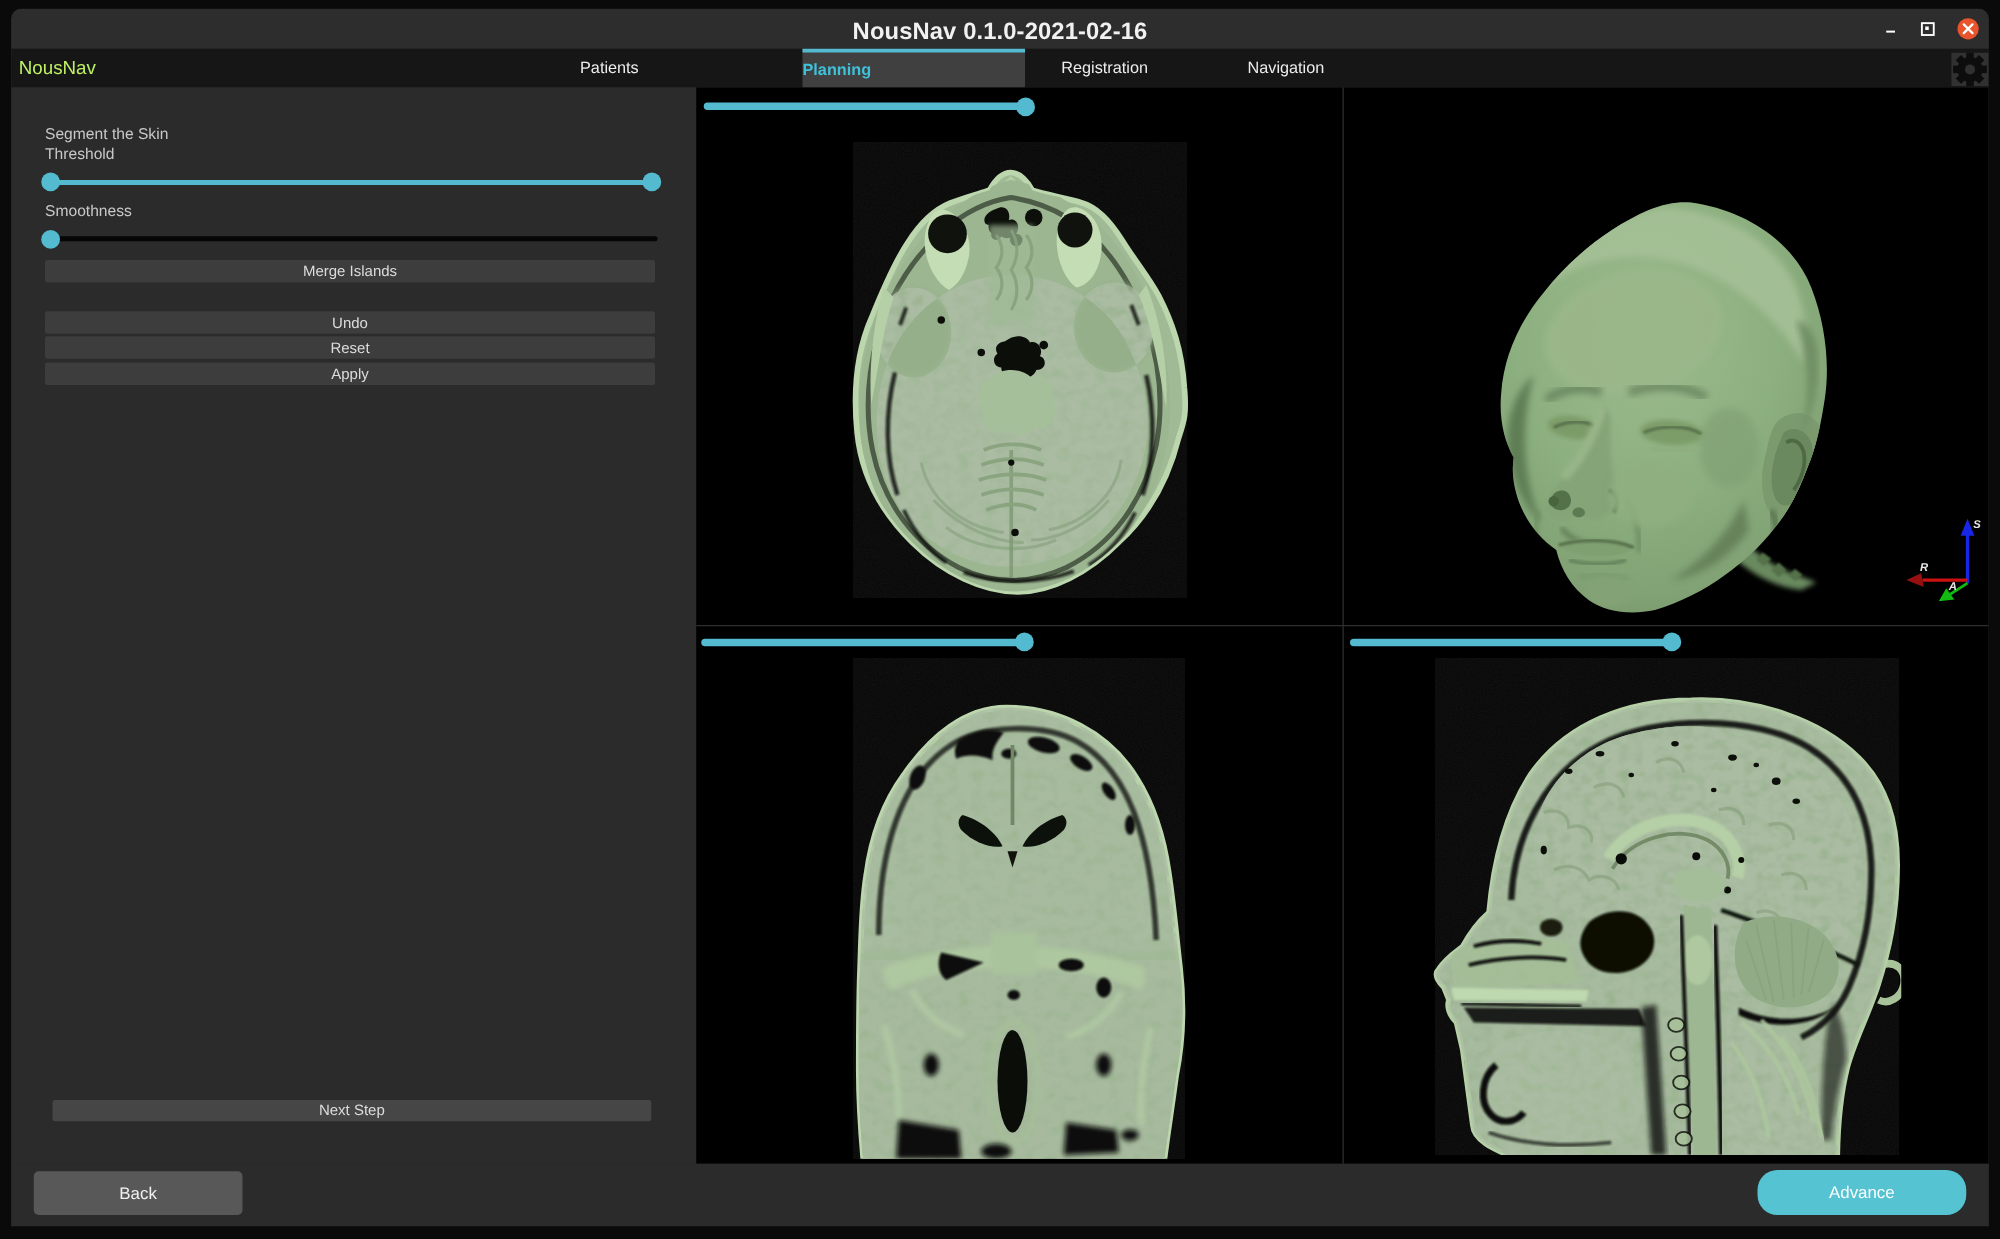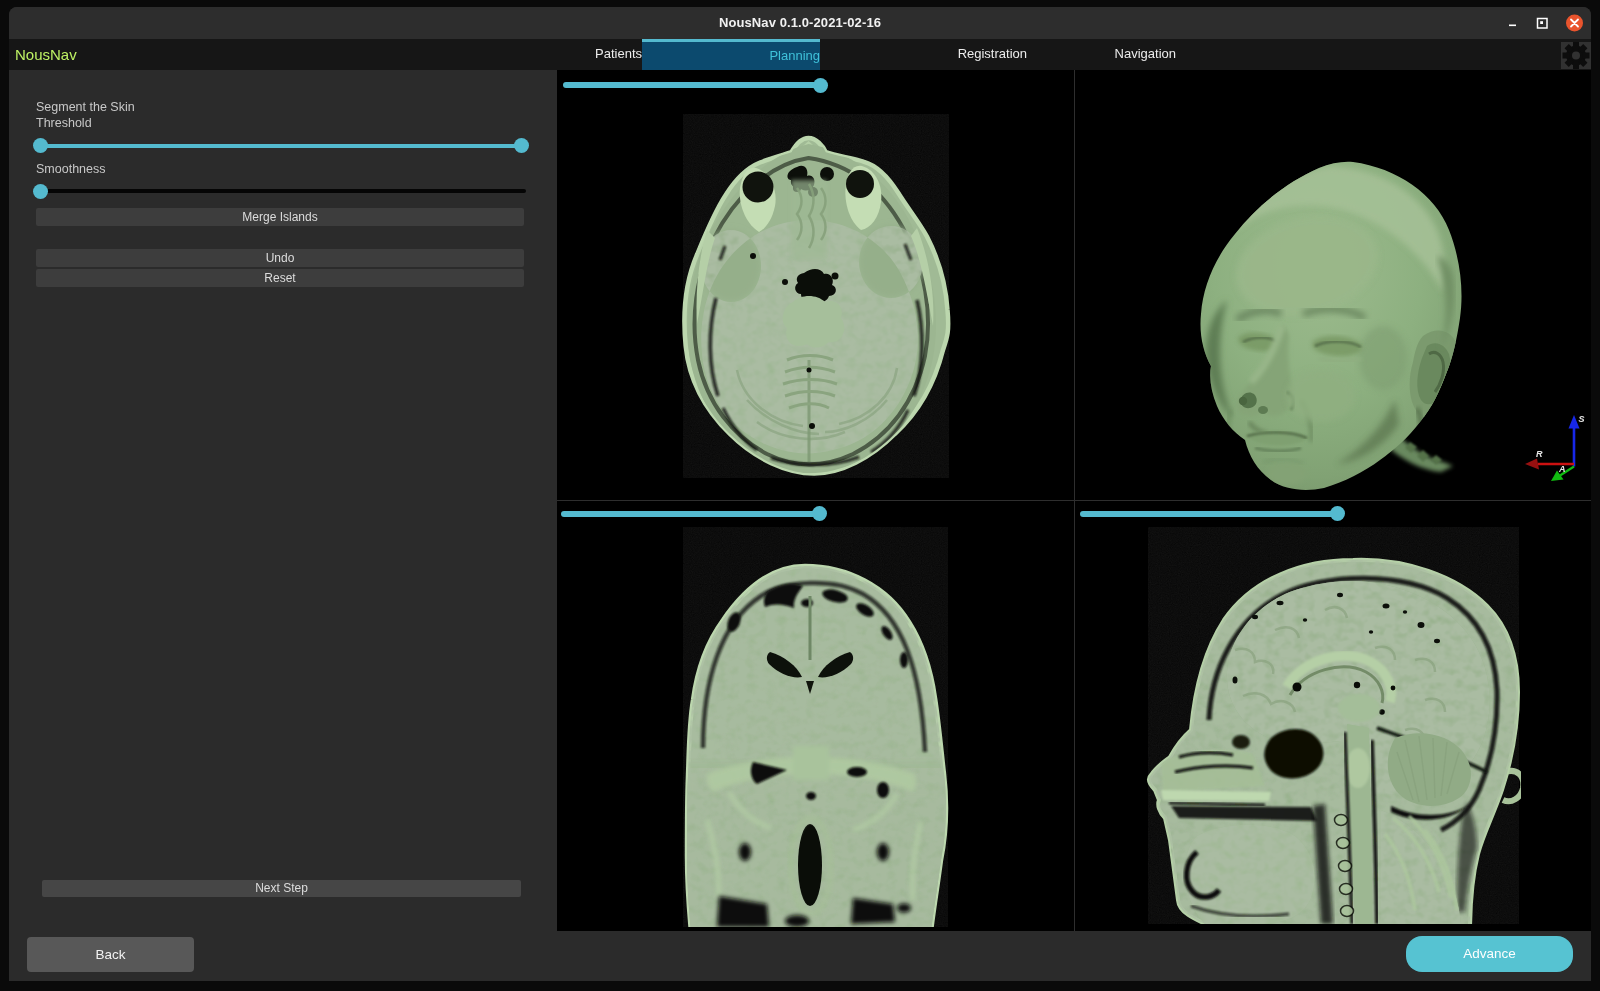--- a/index.html
+++ b/index.html
@@ -1,28 +1,28 @@
 <!DOCTYPE html>
 <html><head>
 <meta charset="utf-8">
 <style>
   * { margin:0; padding:0; box-sizing:border-box; }
   html,body { width:1600px; height:991px; background:#0a0a0a; overflow:hidden;
     font-family:"Liberation Sans", sans-serif; }
   #win { position:absolute; left:9px; top:7px; width:1582px; height:974px;
     background:#2b2b2b; border-radius:8px 8px 0 0; overflow:hidden; }
   #titlebar { position:absolute; left:0; top:0; width:100%; height:32px; background:#2d2d2d; }
-  #title { position:absolute; width:100%; text-align:center; top:8px; font-size:13px;
+  #title { position:absolute; width:100%; text-align:center; top:8px; font-size:19px;
     font-weight:bold; color:#f1f1f1; letter-spacing:0.1px; }
   .winbtn { position:absolute; top:0; height:32px; }
   #tabbar { position:absolute; left:0; top:32px; width:100%; height:31px; background:#161616; }
   #brand { position:absolute; left:6px; top:39px; font-size:15px; color:#bef264; z-index:5; }
-  .tab { position:absolute; top:32px; width:178px; height:31px; text-align:right;
+  .tab { position:absolute; top:32px; width:178px; height:31px; text-align:left;
     line-height:30px; font-size:13px; color:#ececec; }
-  .tab.sel { background:#0c4a6e; border-top:3px solid #54bacf; color:#3fc1da; font-weight:normal; line-height:27px; }
+  .tab.sel { background:#404040; border-top:3px solid #54bacf; color:#3fc1da; font-weight:bold; line-height:27px; }
   #panel { position:absolute; left:0; top:63px; width:548px; bottom:50px; background:#2b2b2b; }
   .lbl { position:absolute; font-size:12.5px; color:#c8c8c8; }
   .btn { position:absolute; left:27px; width:488px; height:18px; background:#3d3d3d;
     border-radius:2px; text-align:center; font-size:12px; color:#dcdcdc; line-height:18px; }
   #viewport { position:absolute; left:548px; top:63px; right:0; bottom:50px; background:#000; }
   #vdiv { position:absolute; left:1065px; top:63px; width:1px; bottom:50px; background:#2e2e2e; }
   #hdiv { position:absolute; left:548px; top:493px; right:0; height:1px; background:#2e2e2e; }
   #bottombar { position:absolute; left:0; bottom:0; width:100%; height:50px; background:#2b2b2b; }
   #backbtn { position:absolute; left:18px; bottom:9px; width:167px; height:35px; background:#585858;
     border-radius:4px; color:#f2f2f2; font-size:13.5px; text-align:center; line-height:35px; }
@@ -84,20 +84,21 @@
       <div class="knob" style="left:481px;"></div>
     </div>
     <div class="lbl" style="left:27px;top:92px;">Smoothness</div>
     <div class="hslider" style="left:23.5px;top:113px;width:505px;">
       <div class="track" style="left:7px;width:486px;background:#050505;height:4px;top:6px;"></div>
       <div class="knob" style="left:0px;"></div>
     </div>
     <div class="btn" style="top:137.5px;">Merge Islands</div>
     <div class="btn" style="top:199px;">Reset</div>
     <div class="btn" style="top:178.5px;">Undo</div>
+    <div class="btn" style="top:219.5px;">Apply</div>
     <div class="btn" style="left:33px;width:479px;top:810px;height:17px;line-height:17px;background:#464646;">Next Step</div>
   </div>
 
   <div id="viewport"></div>
 
   <svg width="0" height="0" style="position:absolute">
     <defs>
       <filter id="gn" x="0" y="0" width="100%" height="100%">
         <feTurbulence type="fractalNoise" baseFrequency="0.9" numOctaves="2" seed="7"></feTurbulence>
         <feColorMatrix type="matrix" values="0 0 0 0 0.75  0 0 0 0 0.75  0 0 0 0 0.73  0.038 0.038 0.038 0 0"></feColorMatrix>

